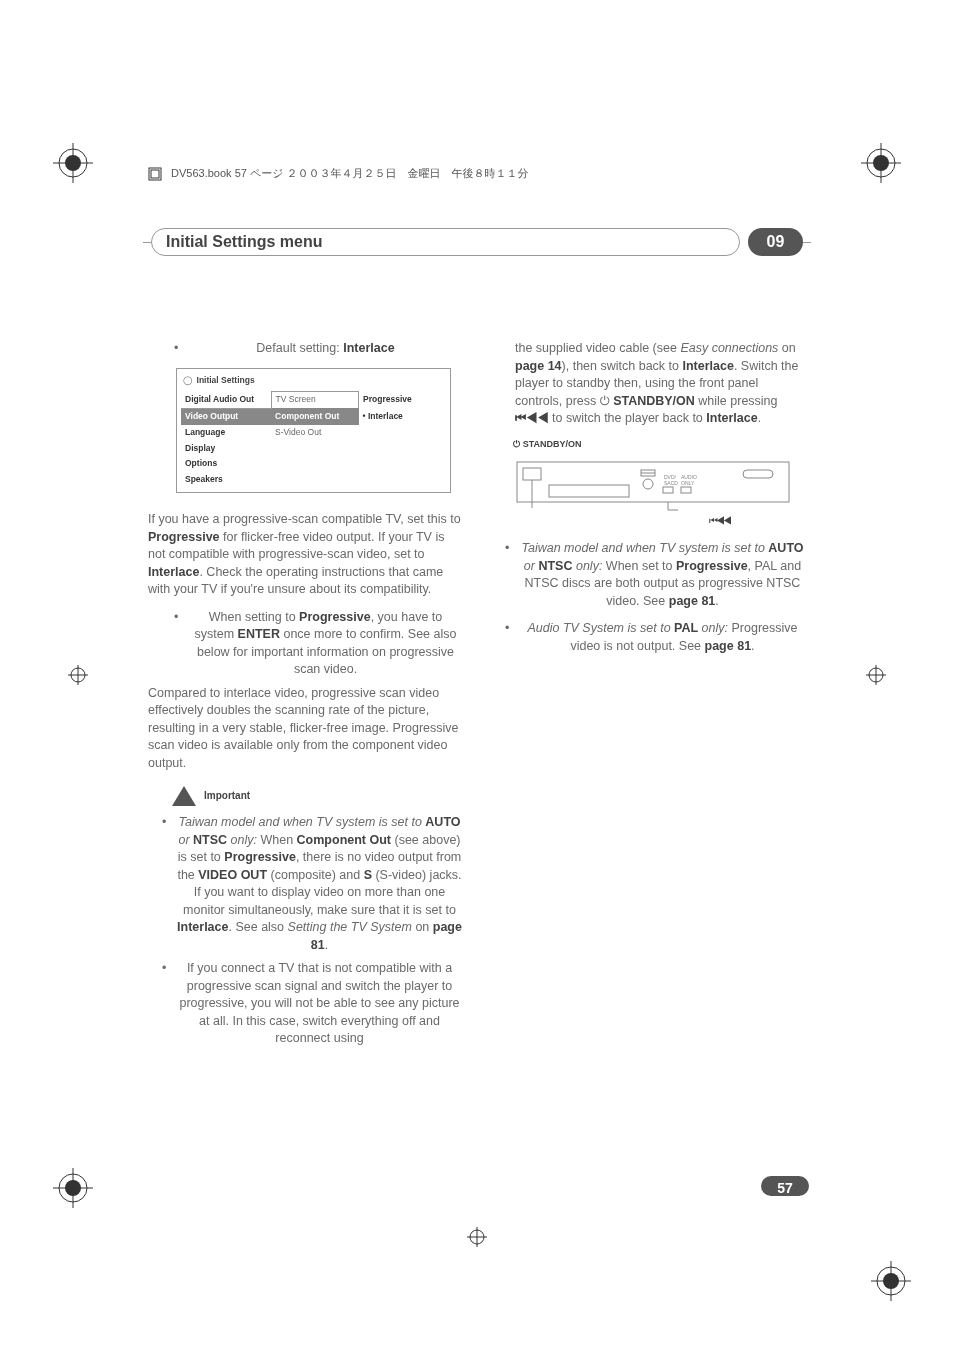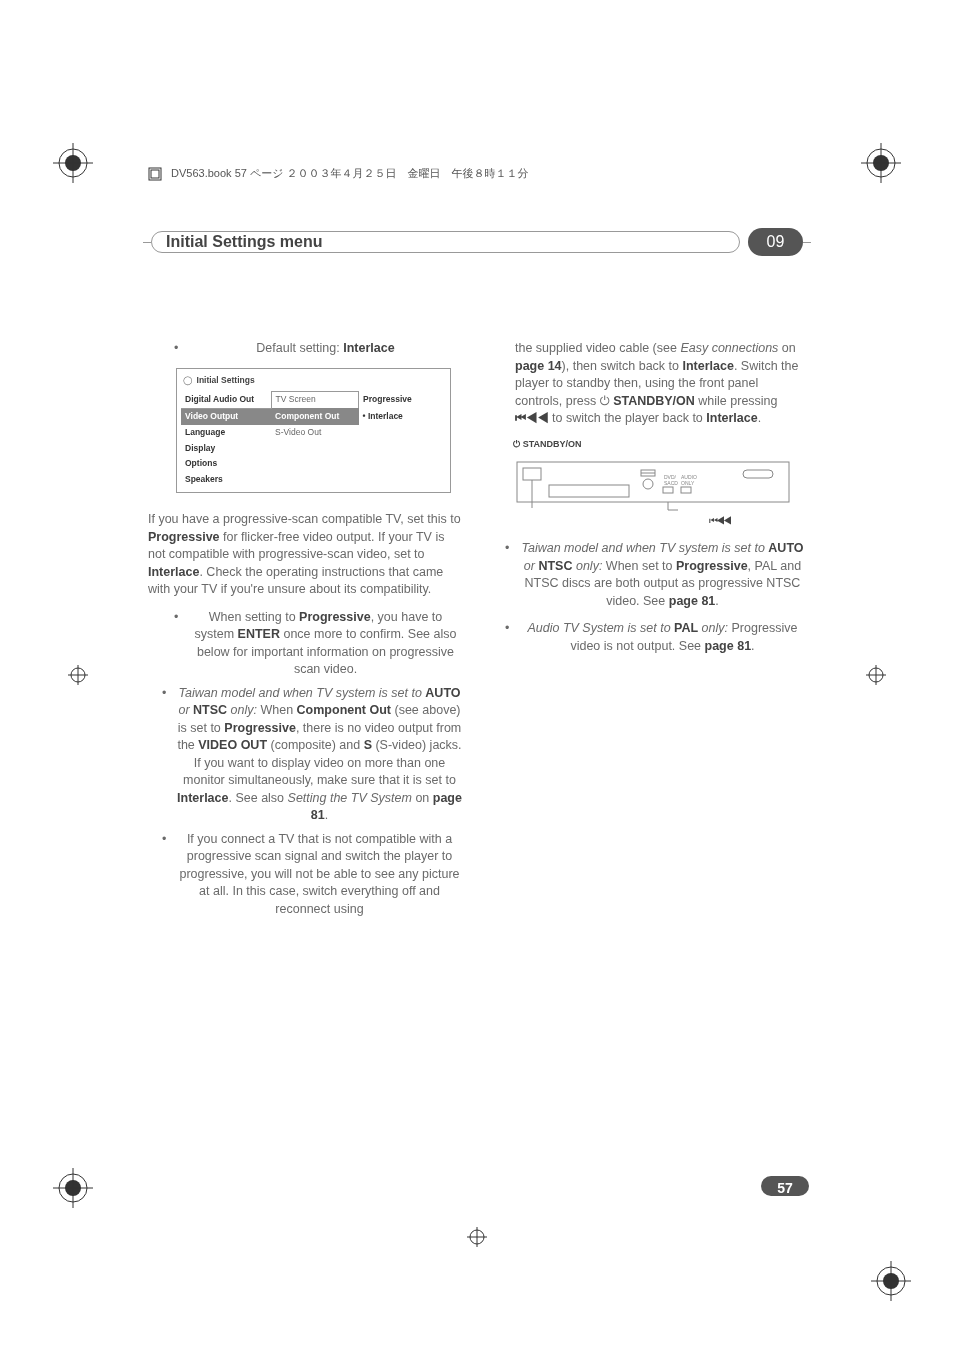--- a/index.html
+++ b/index.html
@@ -37,21 +37,21 @@
       display: flex;
       align-items: center;
     }
     .page-header .line {
       height: 1px;
       background: #999;
       flex: 0 0 8px;
     }
     .page-header .title-bar {
       flex: 1;
-      height: 22px;
+      height: 28px;
       border: 1px solid #999;
       border-radius: 14px;
       display: flex;
       align-items: center;
       padding-left: 14px;
       font-size: 16px;
       font-weight: bold;
       color: #444;
       text-align: center;
     }
@@ -59,21 +59,21 @@
       width: 55px;
       height: 28px;
       background: #555;
       border-radius: 14px;
       margin-left: 8px;
       display: flex;
       align-items: center;
       justify-content: center;
       color: #fff;
       font-size: 16px;
-      font-weight: normal;
+      font-weight: bold;
     }
 
     .content {
       position: absolute;
       top: 340px;
       left: 148px;
       right: 148px;
       display: flex;
       gap: 28px;
     }
@@ -278,21 +278,26 @@
       <span>If you have a progressive-scan compatible TV, set this to </span><b>Progressive</b><span> for flicker-free video output. If your TV is not compatible with progressive-scan video, set to </span><b>Interlace</b><span>. Check the operating instructions that came with your TV if you're unsure about its compatibility.</span>
     </div>
 
     <div class="sub-bullet-wrap">
       <div class="bullet">
         <div class="dot">•</div>
         <div class="txt"><span>When setting to </span><b>Progressive</b><span>, you have to system </span><b>ENTER</b><span> once more to confirm. See also below for important information on progressive scan video.</span></div>
       </div>
     </div>
 
-
+    <div class="para">Compared to interlace video, progressive scan video effectively doubles the scanning rate of the picture, resulting in a very stable, flicker-free image. Progressive scan video is available only from the component video output.</div>
+
+    <div class="important-row">
+      <div class="tri"></div>
+      <span class="important-label">Important</span>
+    </div>
 
     <div class="sub-bullet-wrap" style="padding-left:14px">
       <div class="bullet">
         <div class="dot">•</div>
         <div class="txt"><i><span>Taiwan model and when TV system is set to </span></i><b>AUTO</b><i> or </i><b>NTSC</b><i> only:</i><span> When </span><b>Component Out</b><span> (see above) is set to </span><b>Progressive</b><span>, there is no video output from the </span><b>VIDEO OUT</b><span> (composite) and </span><b>S</b><span> (S-video) jacks. If you want to display video on more than one monitor simultaneously, make sure that it is set to </span><b>Interlace</b><span>. See also </span><i>Setting the TV System</i><span> on </span><b>page 81</b><span>.</span></div>
       </div>
       <div class="bullet">
         <div class="dot">•</div>
         <div class="txt">If you connect a TV that is not compatible with a progressive scan signal and switch the player to progressive, you will not be able to see any picture at all. In this case, switch everything off and reconnect using</div>
       </div>

